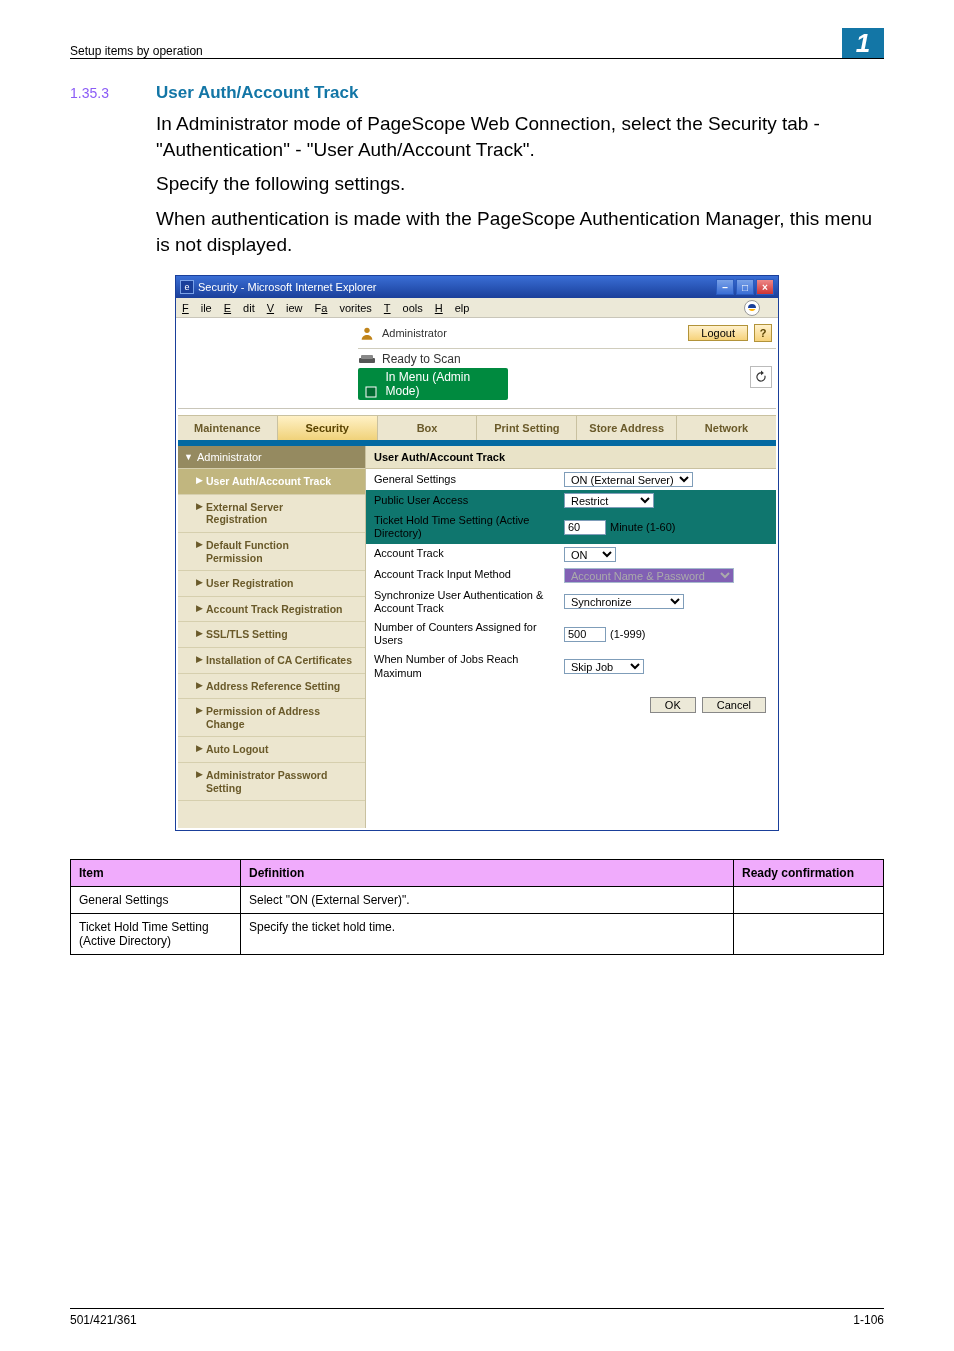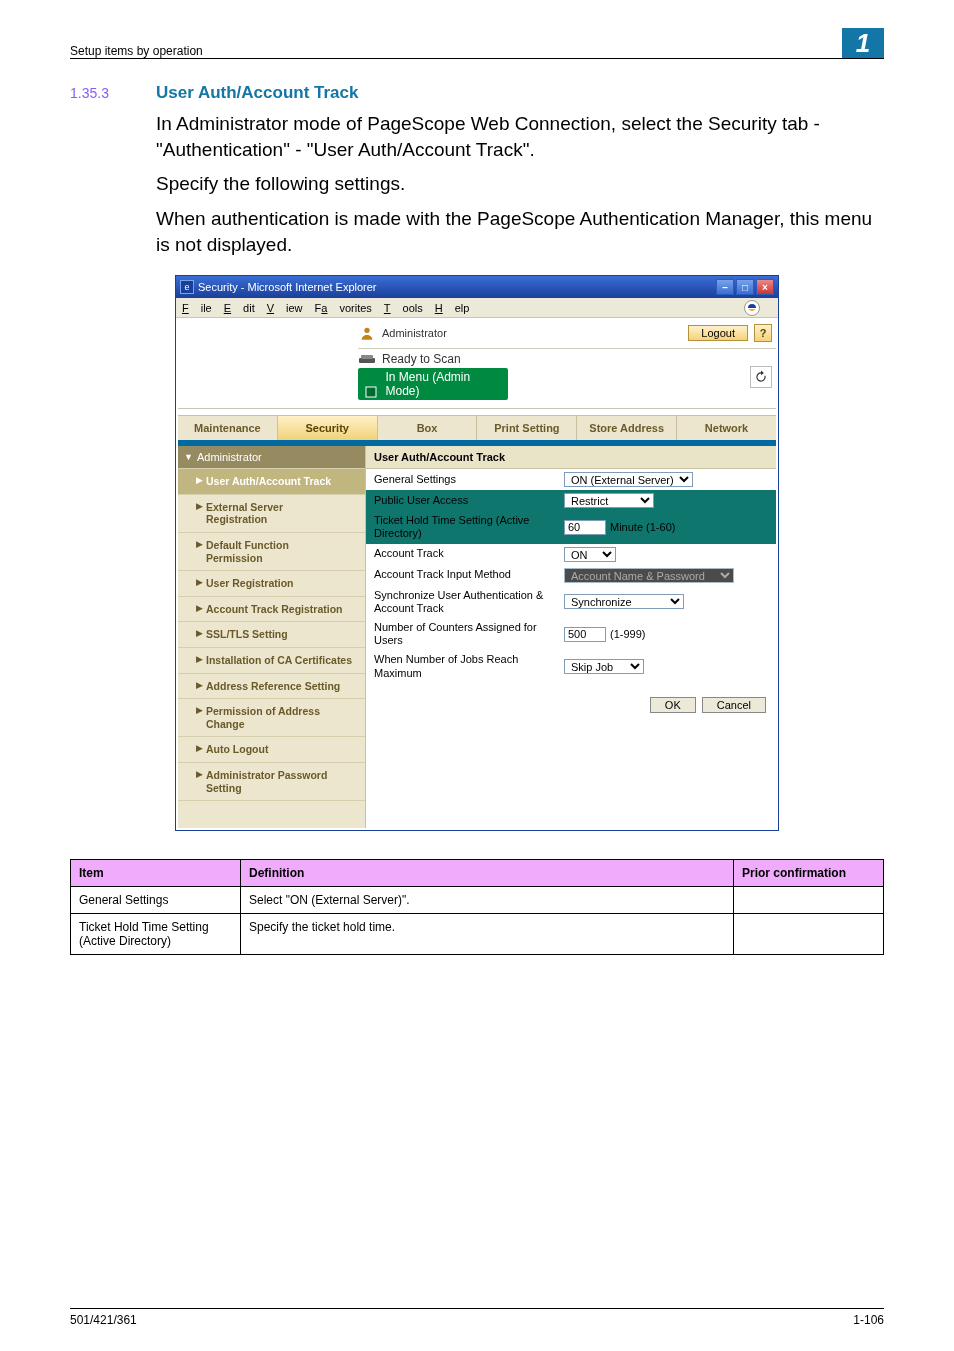--- a/index.html
+++ b/index.html
@@ -241,21 +241,21 @@
   .frow.stripe { background:#0f766e; }
   .frow .flabel { flex: 0 0 190px; color:#000; line-height:1.2; }
   .frow .fcontrol { flex:1; display:flex; align-items:center; gap:4px; color:#000;}
   .frow select, .frow input[type="text"] {
     font-size:11px;
     border:1px solid #7f9db9;
     background:#fff;
     height:15px;
   }
   .frow select { padding: 0 2px; }
-  .frow select:disabled { background:#000000; color:#888; }
+  .frow select:disabled { background:#4c1d95; color:#888; }
   .frow input[type="text"] { padding: 0 3px; }
   .btnbar {
     display:flex; justify-content:flex-end;
     gap:6px; padding:14px 10px 18px 10px;
   }
   .btn-std {
     background:#ece9d8;
     border: 1px solid #888;
     padding: 1px 14px;
     font-size:11px;
@@ -514,21 +514,21 @@
 
       </div>
     </div>
   </div>
 
   <table class="doc-table">
     <thead>
       <tr>
         <th class="col1">Item</th>
         <th>Definition</th>
-        <th class="col3">Prior confirmation</th>
+        <th class="col3">Ready confirmation</th>
       </tr>
     </thead>
     <tbody>
       <tr>
         <td>General Settings</td>
         <td>Select "ON (External Server)".</td>
         <td></td>
       </tr>
       <tr>
         <td>Ticket Hold Time Setting (Active Directory)</td>

